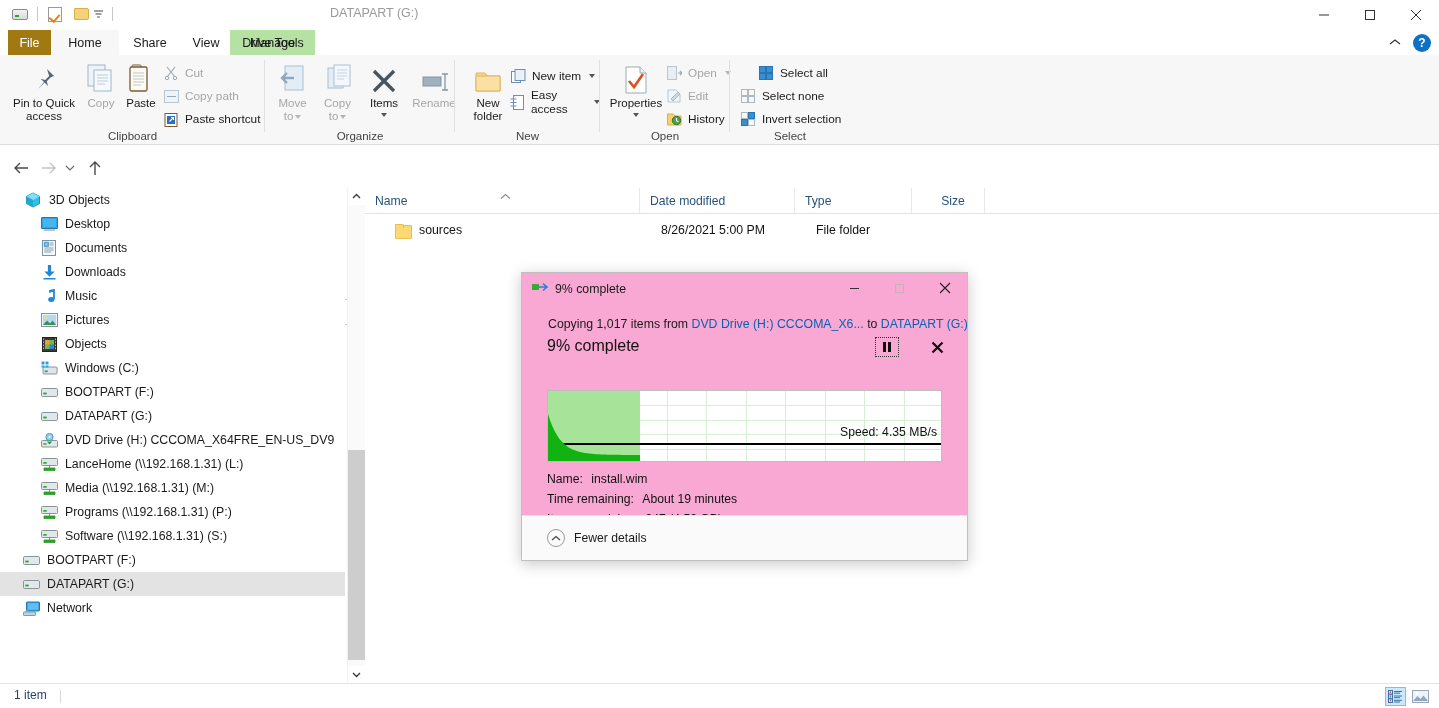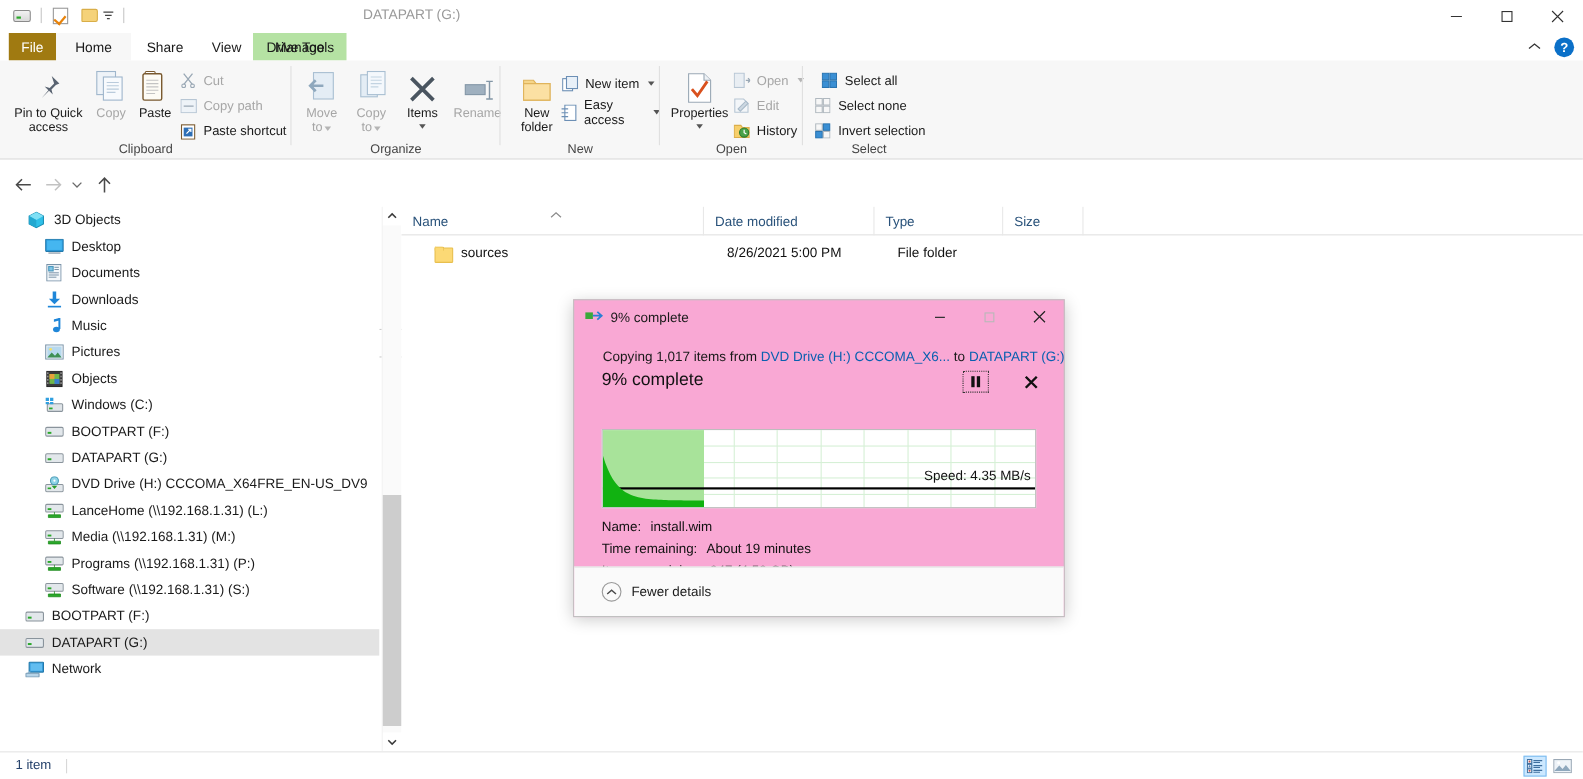--- a/index.html
+++ b/index.html
@@ -420,21 +420,21 @@
               <path d="M9.5 6v2.7l2 1.2" stroke="#fff" stroke-width="1.1" fill="none"></path>
             </svg>
         </span>
         <span>History</span>
       </div>
       <div class="gtitle">Open</div>
       <div class="gsep"></div>
     </div>
 
     <div class="rgroup" style="left:730px; width:120px;">
-      <div class="smallbtn" style="left:16px; top:7px;">
+      <div class="smallbtn" style="left:28px; top:7px;">
         <span class="ico">
           <svg width="14" height="14" viewBox="0 0 14 14">
               <rect x="0.5" y="0.5" width="6" height="6" fill="#3a8fd4" stroke="#2a74b0"></rect>
               <rect x="7.5" y="0.5" width="6" height="6" fill="#3a8fd4" stroke="#2a74b0"></rect>
               <rect x="0.5" y="7.5" width="6" height="6" fill="#3a8fd4" stroke="#2a74b0"></rect>
               <rect x="7.5" y="7.5" width="6" height="6" fill="#3a8fd4" stroke="#2a74b0"></rect>
             </svg>
         </span>
         <span>Select all</span>
       </div>
@@ -729,21 +729,21 @@
               <path d="M1 5.5l4.5-4 4.5 4" stroke="#8a8a8a" stroke-width="1.1" fill="none"></path>
             </svg>
         </span>
       </div>
       <div class="colhead" style="left:275px; width:155px;">
         <span>Date modified</span>
       </div>
       <div class="colhead" style="left:430px; width:117px;">
         <span>Type</span>
       </div>
-      <div class="colhead" style="left:547px; width:73px;">
+      <div class="colhead" style="left:547px; width:73px;justify-content:center;">
         <span>Size</span>
       </div>
     </div>
 
     <div class="filerow">
       <div class="cell" style="left:12px;">
         <span class="fld-ico"></span>
         <span>sources</span>
       </div>
       <div class="cell" style="left:278px;">8/26/2021 5:00 PM</div>

